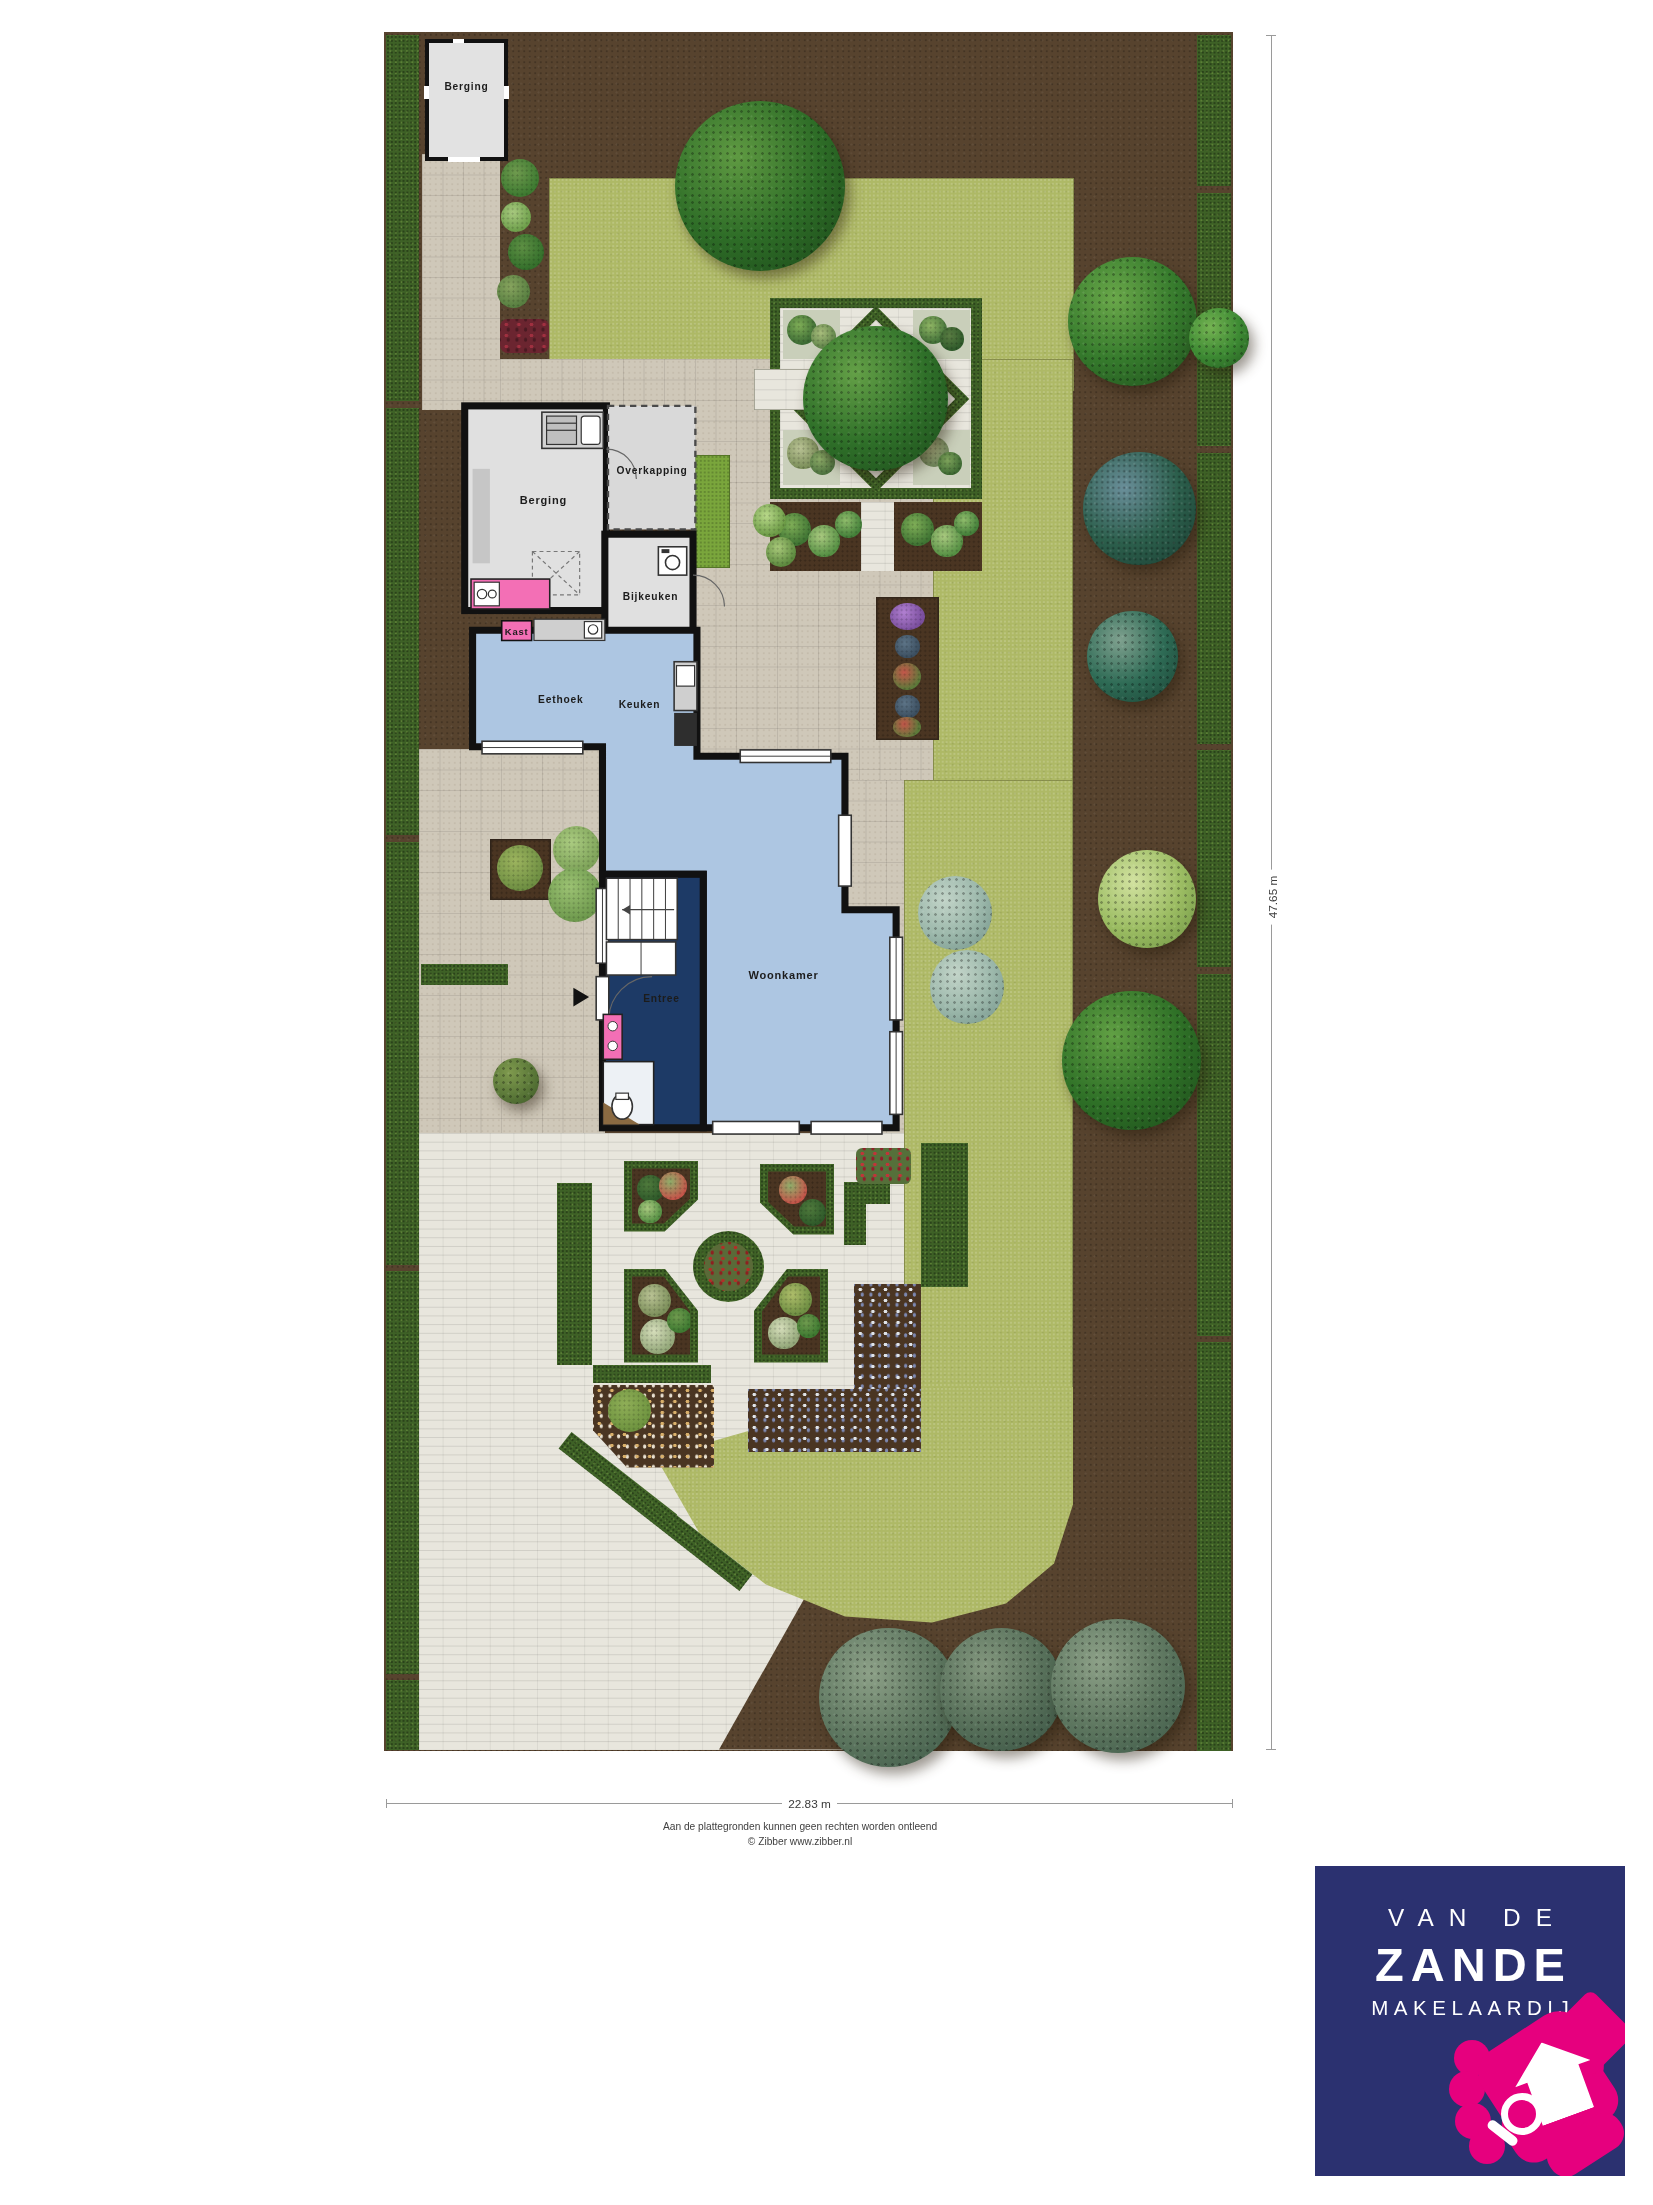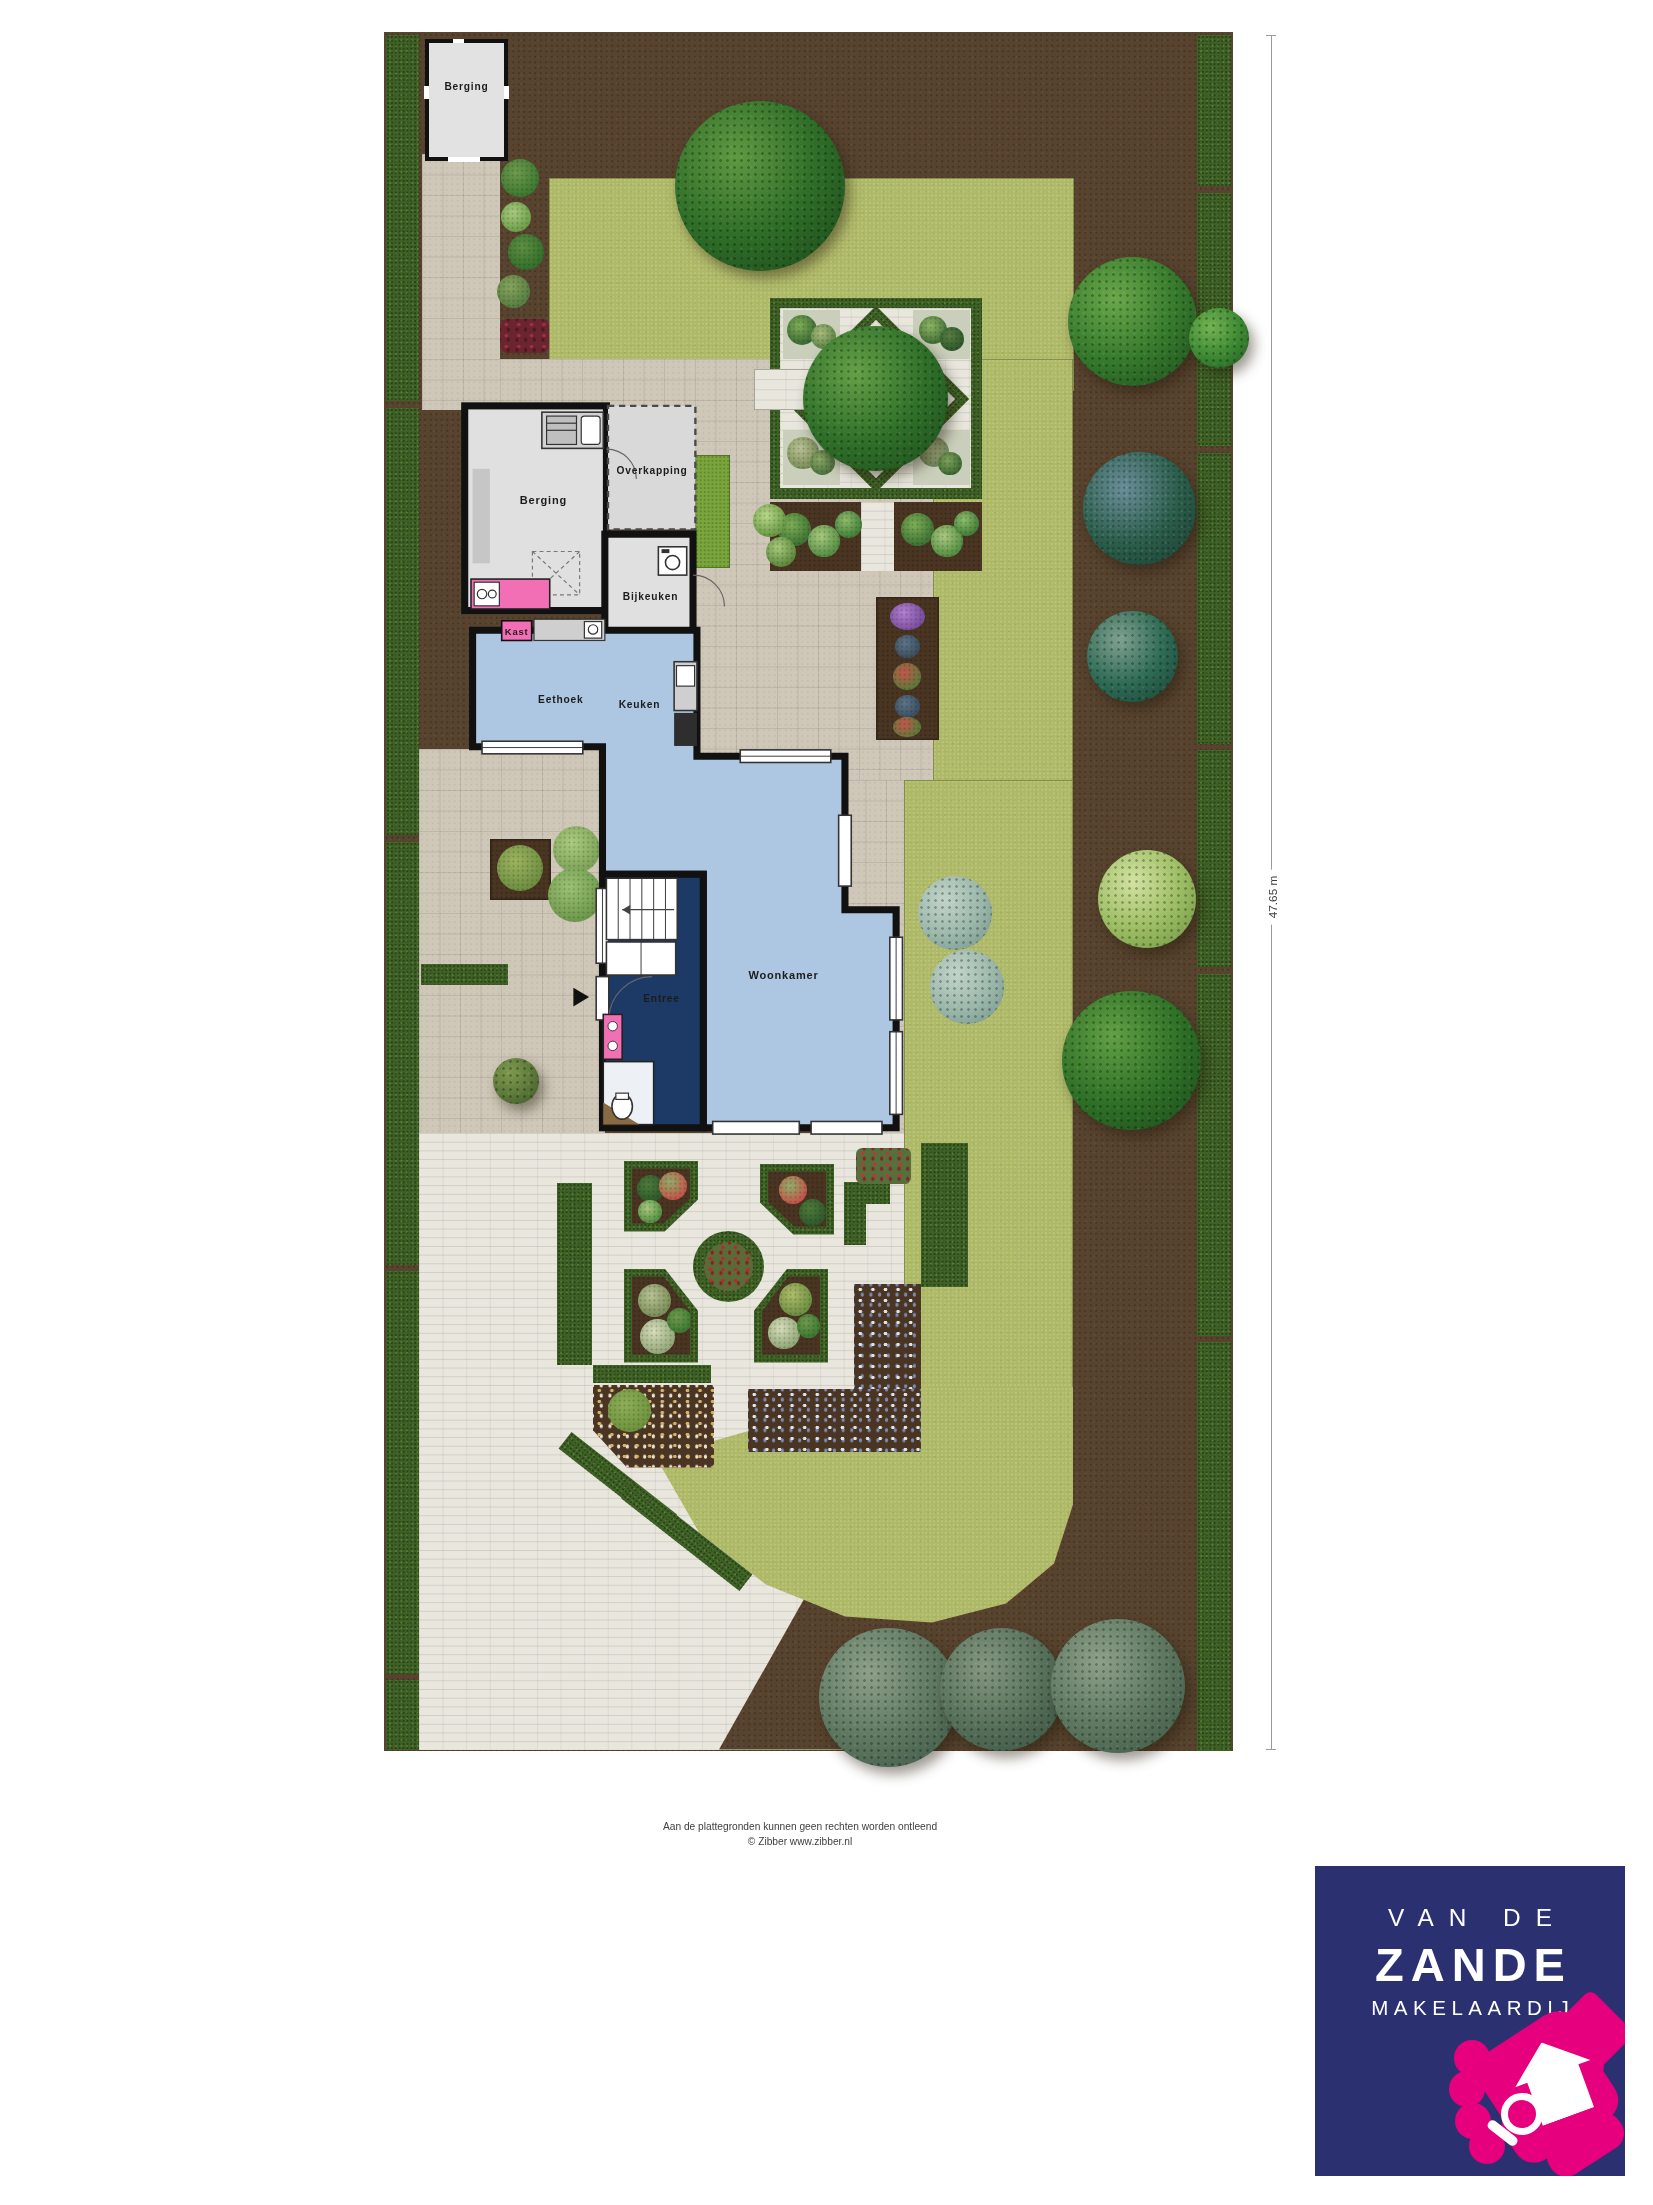--- a/index.html
+++ b/index.html
@@ -346,20 +346,27 @@
     <div class="tree" style="left:703px;top:579px;width:91px;height:91px;--hi:#7fa18f;--mid:#2e6b55;--lo:#1b4536;"></div>
     <div class="tree" style="left:714px;top:818px;width:98px;height:98px;--hi:#d2e2a0;--mid:#9cbd63;--lo:#6f9443;"></div>
     <div class="tree" style="left:678px;top:959px;width:139px;height:139px;--hi:#61a044;--mid:#2f7127;--lo:#1c4c1b;"></div>
     <div class="tree" style="left:534px;top:844px;width:74px;height:74px;--hi:#c2d4c8;--mid:#9cb8ab;--lo:#74948a;filter:none;"></div>
     <div class="tree" style="left:546px;top:918px;width:74px;height:74px;--hi:#c2d4c8;--mid:#9cb8ab;--lo:#74948a;filter:none;"></div>
     <div class="tree" style="left:435px;top:1596px;width:139px;height:139px;--hi:#8da188;--mid:#5e7760;--lo:#3c5846;"></div>
     <div class="tree" style="left:556px;top:1596px;width:123px;height:123px;--hi:#84987f;--mid:#57705a;--lo:#385242;"></div>
     <div class="tree" style="left:667px;top:1587px;width:134px;height:134px;--hi:#8da188;--mid:#5e7760;--lo:#3c5846;"></div>
   </div>
 
+  <div class="abs" style="left:386px;top:1795px;width:847px;height:17.3px;display:flex;align-items:center;">
+    <div style="width:0.8px;height:9.5px;background:#9a9a9a;"></div>
+    <div class="dimline" style="flex:1;height:0.8px;"></div>
+    <div class="dimlabel">22.83 m</div>
+    <div class="dimline" style="flex:1;height:0.8px;"></div>
+    <div style="width:0.8px;height:9.5px;background:#9a9a9a;"></div>
+  </div>
   <div class="abs" style="left:1266px;top:35px;width:11px;height:1715px;">
     <div class="abs dimline" style="left:4.7px;top:0;width:0.8px;height:100%;"></div>
     <div class="abs dimline" style="left:0;top:0;width:10.2px;height:0.8px;"></div>
     <div class="abs dimline" style="left:0;bottom:0;width:10.2px;height:0.8px;"></div>
     <div class="abs dimlabel" style="left:-21px;top:855px;transform:rotate(-90deg);">47.65 m</div>
   </div>
 
   <div class="abs logo" style="left:1315px;top:1866px;width:310px;height:310px;">
     <div class="l1">VAN DE</div>
     <div class="l2">ZANDE</div>

